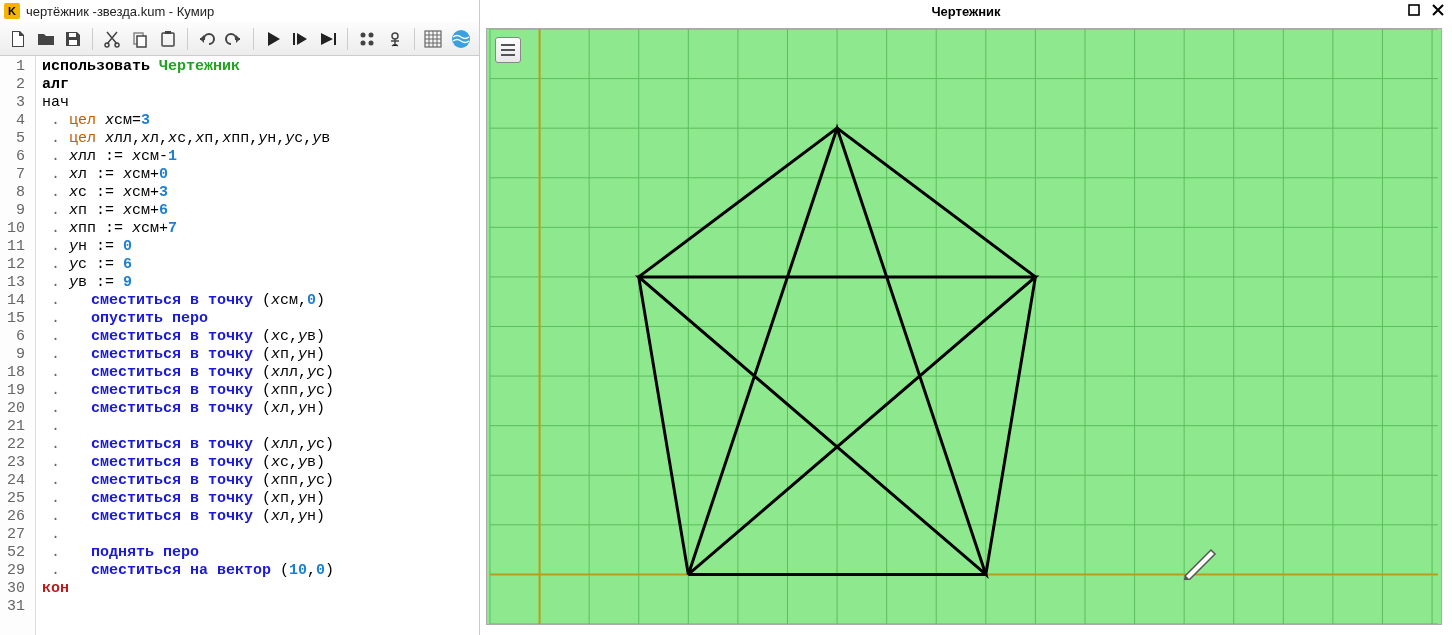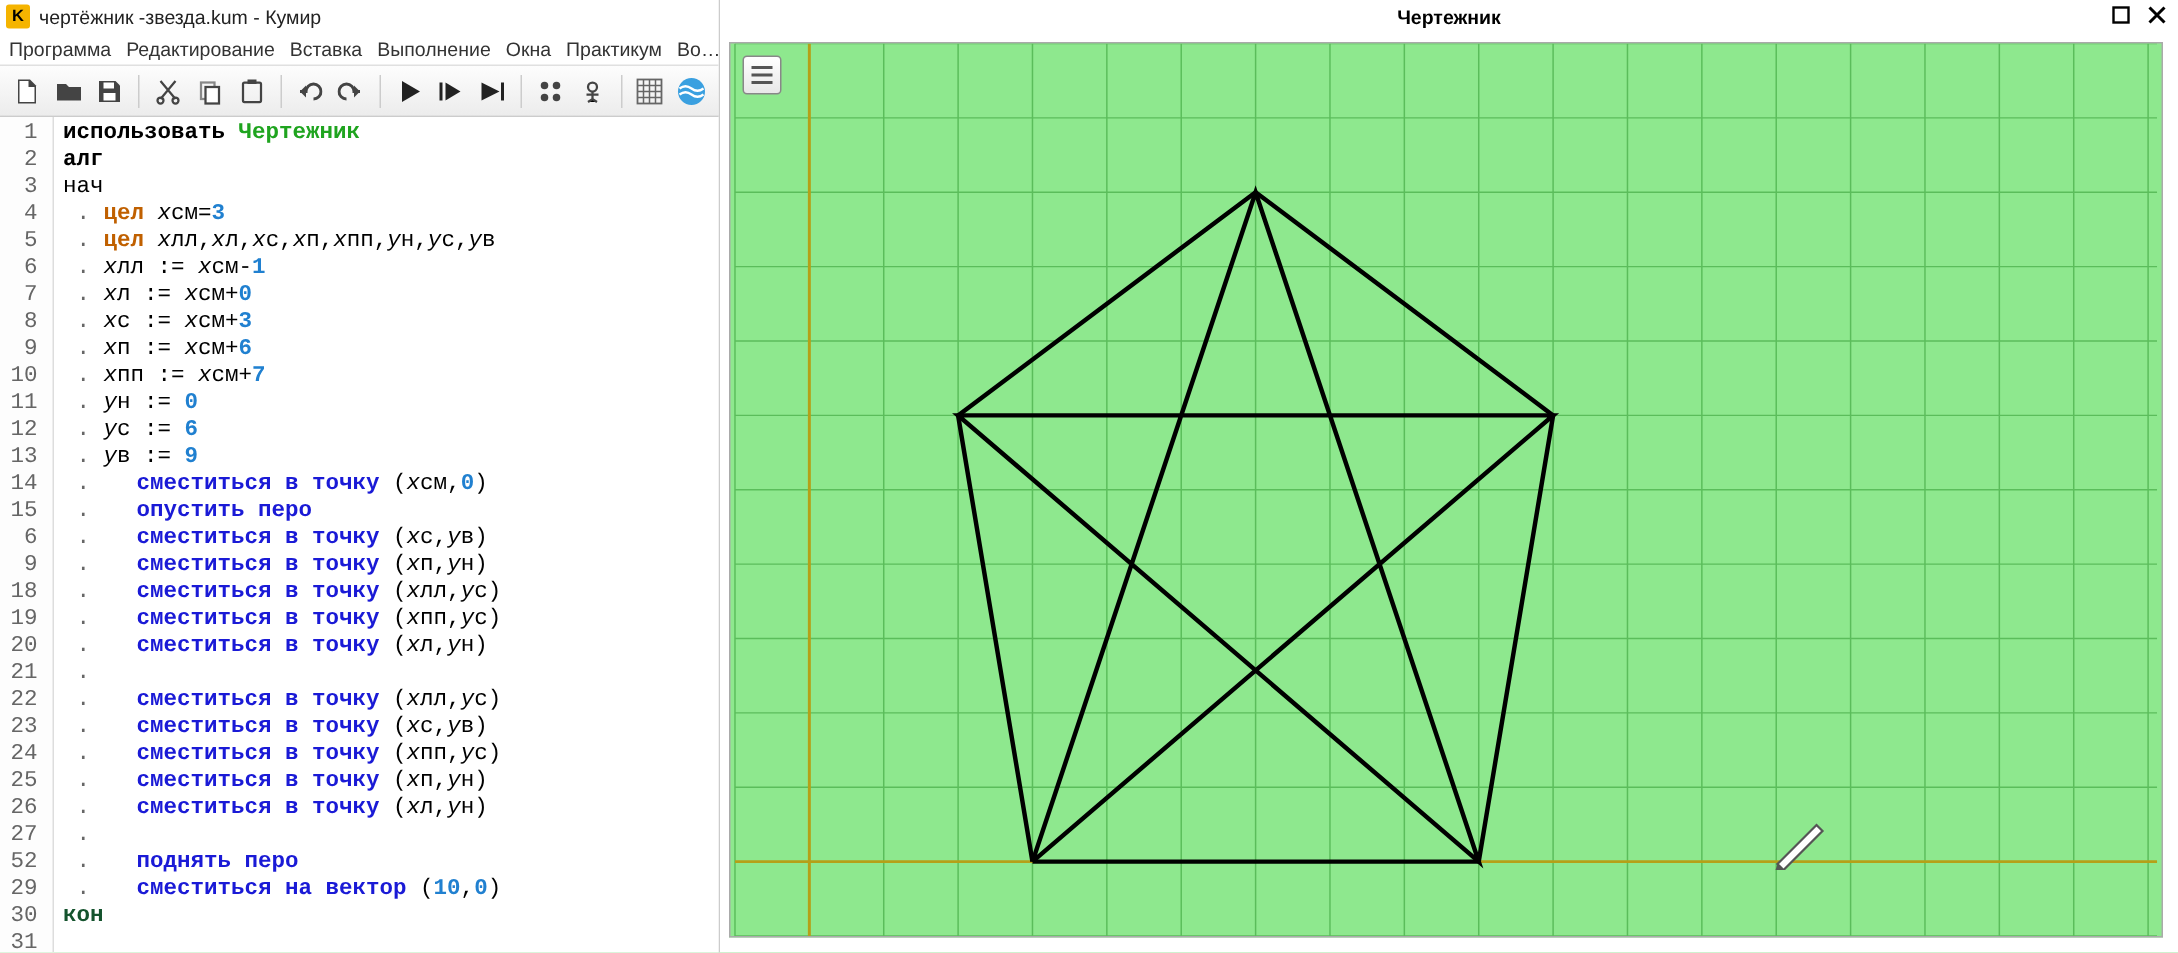--- a/index.html
+++ b/index.html
@@ -99,27 +99,27 @@
   .gutter div { height: 18px; }
   .code {
     padding: 2px 6px;
     white-space: pre;
   }
   .code-line { height: 18px; }
   .kw-use { color: #000; font-weight: bold; }
   .kw-module { color: #1fa41f; font-weight: bold; }
   .kw-alg { color: #000; font-weight: bold; }
   .kw-begin { color: #000; font-weight: normal; margin-top: 31px; }
-  .kw-type { color: #c06000; font-weight: bold; text-align: right; }
+  .kw-type { color: #c06000; font-weight: normal; text-align: right; }
   .kw-cmd { color: #1a1ad6; font-weight: bold; margin-left: 22px; }
   .kw-num { color: #2080d0; font-weight: bold; }
   .kw-dot { color: #666; }
   .kw-var { font-style: italic; color: #000; }
   .kw-op { color: #000; }
-  .kw-end { color: #14532d; font-weight: bold; }
+  .kw-end { color: #b91c1c; font-weight: bold; }
 
   .right-panel {
     flex: 1;
     height: 100%;
     display: flex;
     flex-direction: column;
     background: #fff;
   }
   .right-title-bar {
     height: 22px;
@@ -185,29 +185,20 @@
     pointer-events: none;
   }
 </style>
 </head>
 <body>
 
 <div class="left-panel">
   <div class="title-bar">
     <span class="app-icon">K</span>
     <span>чертёжник -звезда.kum - Кумир</span>
-  </div>
-  <div class="menu-bar">
-    <span>Программа</span>
-    <span>Редактирование</span>
-    <span>Вставка</span>
-    <span>Выполнение</span>
-    <span>Окна</span>
-    <span>Практикум</span>
-    <span>Во…</span>
   </div>
   <div class="toolbar">
     <span class="tool-btn">
         <svg width="18" height="18" viewBox="0 0 18 18">
           <path fill="#444" d="M3 1h8l4 4v12H3z"></path>
           <path fill="#fff" d="M4 2h6v4h4v10H4z"></path>
         </svg>
       </span>
     <span class="tool-btn">
         <svg width="18" height="18" viewBox="0 0 18 18">

